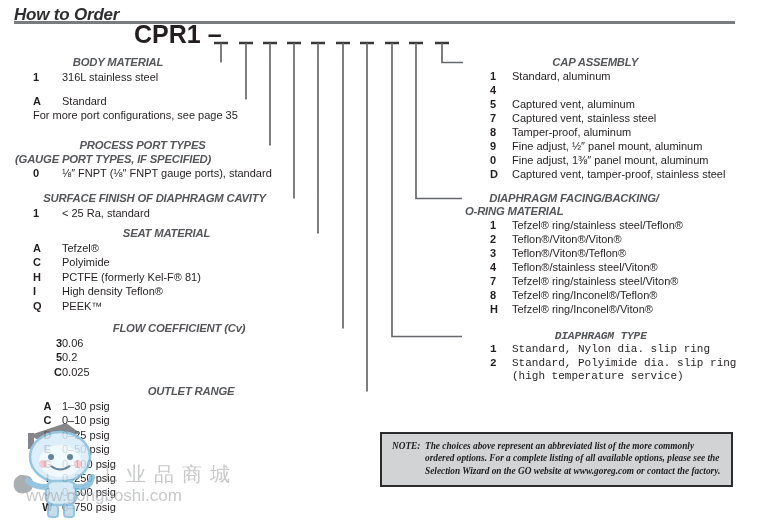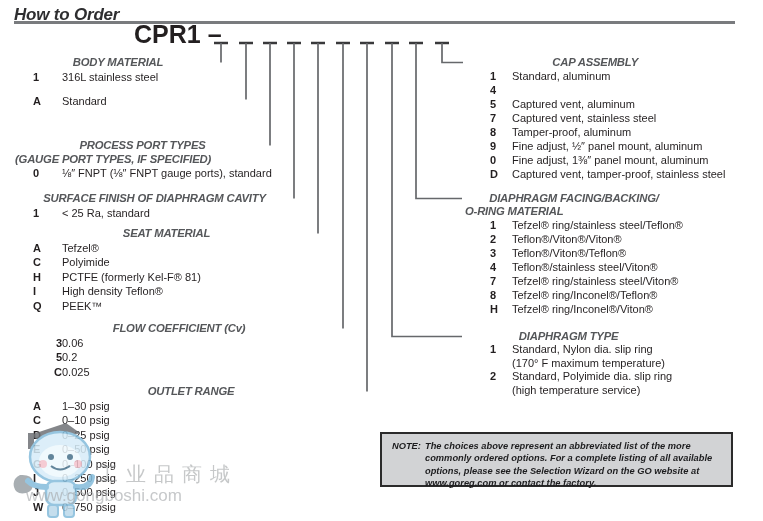--- a/index.html
+++ b/index.html
@@ -24,21 +24,21 @@
   .item .code{font-weight:700;padding-left:18px;width:29px;box-sizing:content-box;flex:none;}
   .item .lbl{white-space:nowrap;}
   .ritem .code{padding-left:25px;width:22px;}
   .subline{padding-left:47px;line-height:13.5px;}
   .footnote{padding-left:18px;}
   .tight{line-height:13.5px;}
   
   .note-box{position:absolute;left:380px;top:432px;width:353px;height:55px;background:#d2d3d5;
             border:2px solid #2b2b2b;box-sizing:border-box;z-index:2;display:flex;
             padding:6px 8px 4px 10px;font-size:9.3px;line-height:12.4px;
-            font-style:italic;font-weight:700;color:#1d1d1f;}
+            font-style:italic;font-weight:700;color:#1d1d1f;font-family:Liberation Serif, serif;}
   .note-label{flex:none;width:33px;}
   .note-text{flex:1;}
   
   .wm{position:absolute;z-index:3;pointer-events:none;}
   .wm-brand{left:90px;top:427px;font-size:27px;font-weight:700;color:rgba(140,142,145,0.62);letter-spacing:14px;}
   .wm-tagline{left:98px;top:461px;font-size:20px;color:rgba(152,154,157,0.55);letter-spacing:8px;}
   .wm-url{left:26px;top:486px;font-size:17px;color:rgba(168,170,173,0.65);}
   .wm-robot{left:8px;top:417px;opacity:0.85;}
 </style>
 </head>
@@ -68,20 +68,21 @@
   </div>
 
   <div class="lsec" style="top:93px;width:231px;">
     <div class="lhead">
         <span class="hline"></span>
       </div>
     <div class="item">
         <span class="code">A</span>
         <span class="lbl">Standard</span>
       </div>
+    <div class="footnote">For more port configurations, see page 35</div>
   </div>
 
   <div class="lsec" style="top:139px;width:255px;">
     <div class="lhead">
         <span class="htxt">PROCESS PORT TYPES</span>
         <span class="hline"></span>
       </div>
     <div class="lhead2"><span class="htxt">(GAUGE PORT TYPES, IF SPECIFIED)</span></div>
     <div class="item">
         <span class="code">0</span>
@@ -139,21 +140,21 @@
     <div class="item">
         <span class="code">5</span>
         <span class="lbl">0.2</span>
       </div>
     <div class="item">
         <span class="code">C</span>
         <span class="lbl">0.025</span>
       </div>
   </div>
 
-  <div class="lsec" style="top:385px;width:352px;">
+  <div class="lsec" style="top:385px;width:352px;text-align:center;">
     <div class="lhead">
         <span class="htxt">OUTLET RANGE</span>
         <span class="hline"></span>
       </div>
     <div class="item">
         <span class="code">A</span>
         <span class="lbl">1–30 psig</span>
       </div>
     <div class="item">
         <span class="code">C</span>
@@ -250,29 +251,28 @@
     <div class="item ritem">
         <span class="code">8</span>
         <span class="lbl">Tefzel® ring/Inconel®/Teflon®</span>
       </div>
     <div class="item ritem">
         <span class="code">H</span>
         <span class="lbl">Tefzel® ring/Inconel®/Viton®</span>
       </div>
   </div>
 
-  <div class="rsec" style="top:330px;">
+  <div class="rsec" style="top:330px;font-family:Liberation Mono, monospace;">
     <div class="lhead">
         <span class="htxt">DIAPHRAGM TYPE</span>
       </div>
     <div class="item ritem tight">
         <span class="code">1</span>
         <span class="lbl">Standard, Nylon dia. slip ring</span>
       </div>
-    <div class="subline">(170° F maximum temperature)</div>
     <div class="item ritem tight">
         <span class="code">2</span>
         <span class="lbl">Standard, Polyimide dia. slip ring</span>
       </div>
     <div class="subline">(high temperature service)</div>
   </div>
 
   <div class="note-box">
     <div class="note-label">NOTE:</div>
     <div class="note-text">The choices above represent an abbreviated list of the more commonly ordered options. For a complete listing of all available options, please see the Selection Wizard on the GO website at www.goreg.com or contact the factory.</div>

